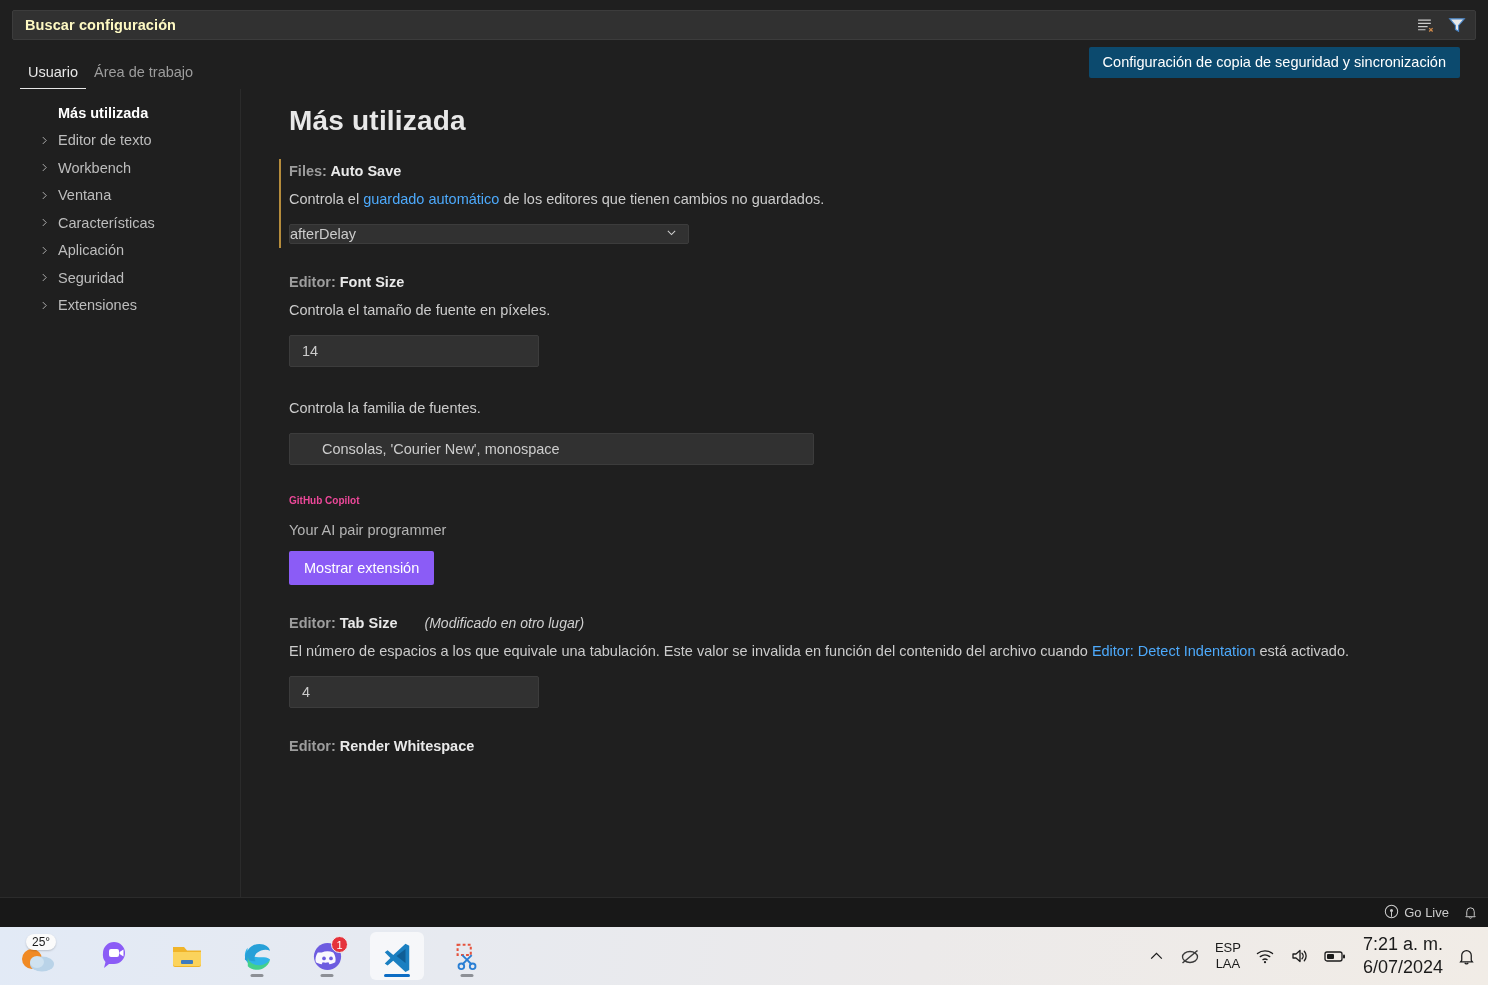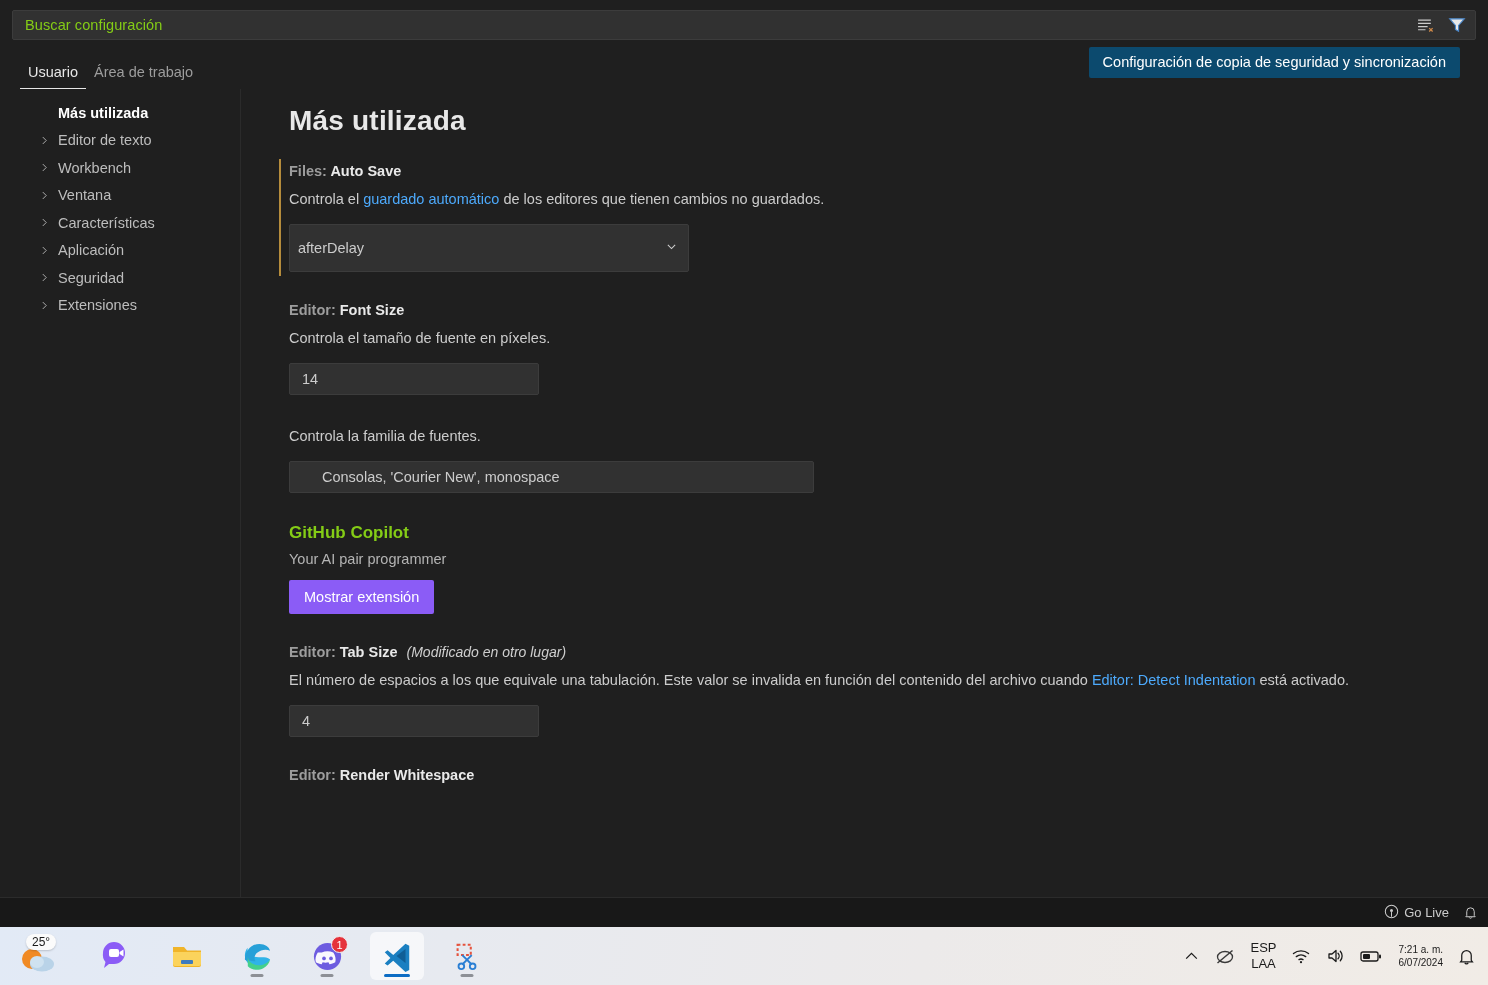--- a/index.html
+++ b/index.html
@@ -27,21 +27,21 @@
   .search-box {
     position: relative;
     height: 30px;
     background: #313131;
     border: 1px solid #3c3c3c;
     border-radius: 2px;
     display: flex; align-items: center;
     padding: 0 70px 0 12px;
   }
   .search-box .ph {
-    color: #84cc16; font-size: 14.5px; letter-spacing: .1px;
+    color: #fef9c3; font-size: 14.5px; letter-spacing: .1px; font-weight: bold;
   }
   .search-actions {
     position: absolute; right: 8px; top: 50%;
     transform: translateY(-50%);
     display: flex; gap: 12px; align-items: center;
   }
   .icon-btn { width: 20px; height: 20px; display:flex; align-items:center; justify-content:center; cursor: pointer; }
 
   
   .tabs-row {
@@ -113,48 +113,48 @@
     content: ""; position: absolute;
     left: 38px; top: -4px; bottom: -4px;
     width: 2px; background: #b58c3c;
   }
   .s-title {
     font-size: 14.5px; color: #cccccc; font-weight: bold;
     margin-bottom: 9px;
   }
   .s-title .cat { color: #9d9d9d; font-weight: bold; }
   .s-title .key { color: #e9e9e9; font-weight: bold; }
-  .s-title .note { color: #cfcfcf; font-style: italic; font-weight: normal; margin-left: 5px; font-size: 14px; }
+  .s-title .note { color: #cfcfcf; font-style: italic; font-weight: normal; margin-left: 23px; font-size: 14px; }
   .s-desc {
     font-size: 14.5px; color: #cccccc;
     line-height: 1.58; max-width: 1120px;
     margin-bottom: 13px;
   }
   .s-desc a { color: #4daafc; text-decoration: none; cursor: pointer; }
 
   .ctl-select {
-    width: 400px; height: 48px;
+    width: 400px; height: 20px;
     background: #313131; border: 1px solid #3c3c3c; border-radius: 2px;
     color: #cccccc; font-size: 14.5px;
     display: flex; align-items: center; justify-content: space-between;
-    padding: 0 10px 0 8px; cursor: pointer;
+    padding: 0 10px 0 0; cursor: pointer;
   }
   .ctl-input {
     height: 32px;
     background: #313131; border: 1px solid #3c3c3c; border-radius: 2px;
     color: #cccccc; font-size: 14.5px;
     display: flex; align-items: center;
     padding: 0 12px;
     font-family: "Liberation Sans", sans-serif;
     outline: none;
   }
   .w-250 { width: 250px; }
   .w-525 { width: 525px; padding-left: 32px; }
 
-  .ext-title { font-size: 17px; color: #84cc16; font-weight: bold; margin-bottom: 8px; }
+  .ext-title { font-size: 10px; color: #ec4899; font-weight: bold; margin-bottom: 16px; }
   .ext-desc { font-size: 14.5px; color: #b4b4b4; margin-bottom: 13px; }
   .ext-btn {
     background: #8b5cf6; color: #ffffff; border: none; border-radius: 2px;
     font-family: "Liberation Sans", sans-serif;
     font-size: 14.5px; padding: 9px 15px; cursor: pointer;
   }
 
   
   .statusbar {
     position: absolute; left: 0; top: 897px;
@@ -196,21 +196,21 @@
     margin-left: auto; display: flex; align-items: center;
     gap: 14px; padding-right: 12px;
   }
   .tray-ico { display:flex; align-items:center; justify-content:center; cursor: pointer; }
   .lang {
     display:flex; flex-direction: column; align-items:center;
     font-size: 13px; color: #1b1b1b; line-height: 1.25; cursor: pointer;
   }
   .clock {
     display:flex; flex-direction: column; align-items:flex-end;
-    font-size: 10px; color: #1b1b1b; line-height: 1.3; cursor: pointer;
+    font-size: 18px; color: #1b1b1b; line-height: 1.3; cursor: pointer;
     margin-left: 2px;
   }
 </style>
 </head>
 <body>
 
 <div class="vscode">
 
   <div class="search-row">
     <div class="search-box">

